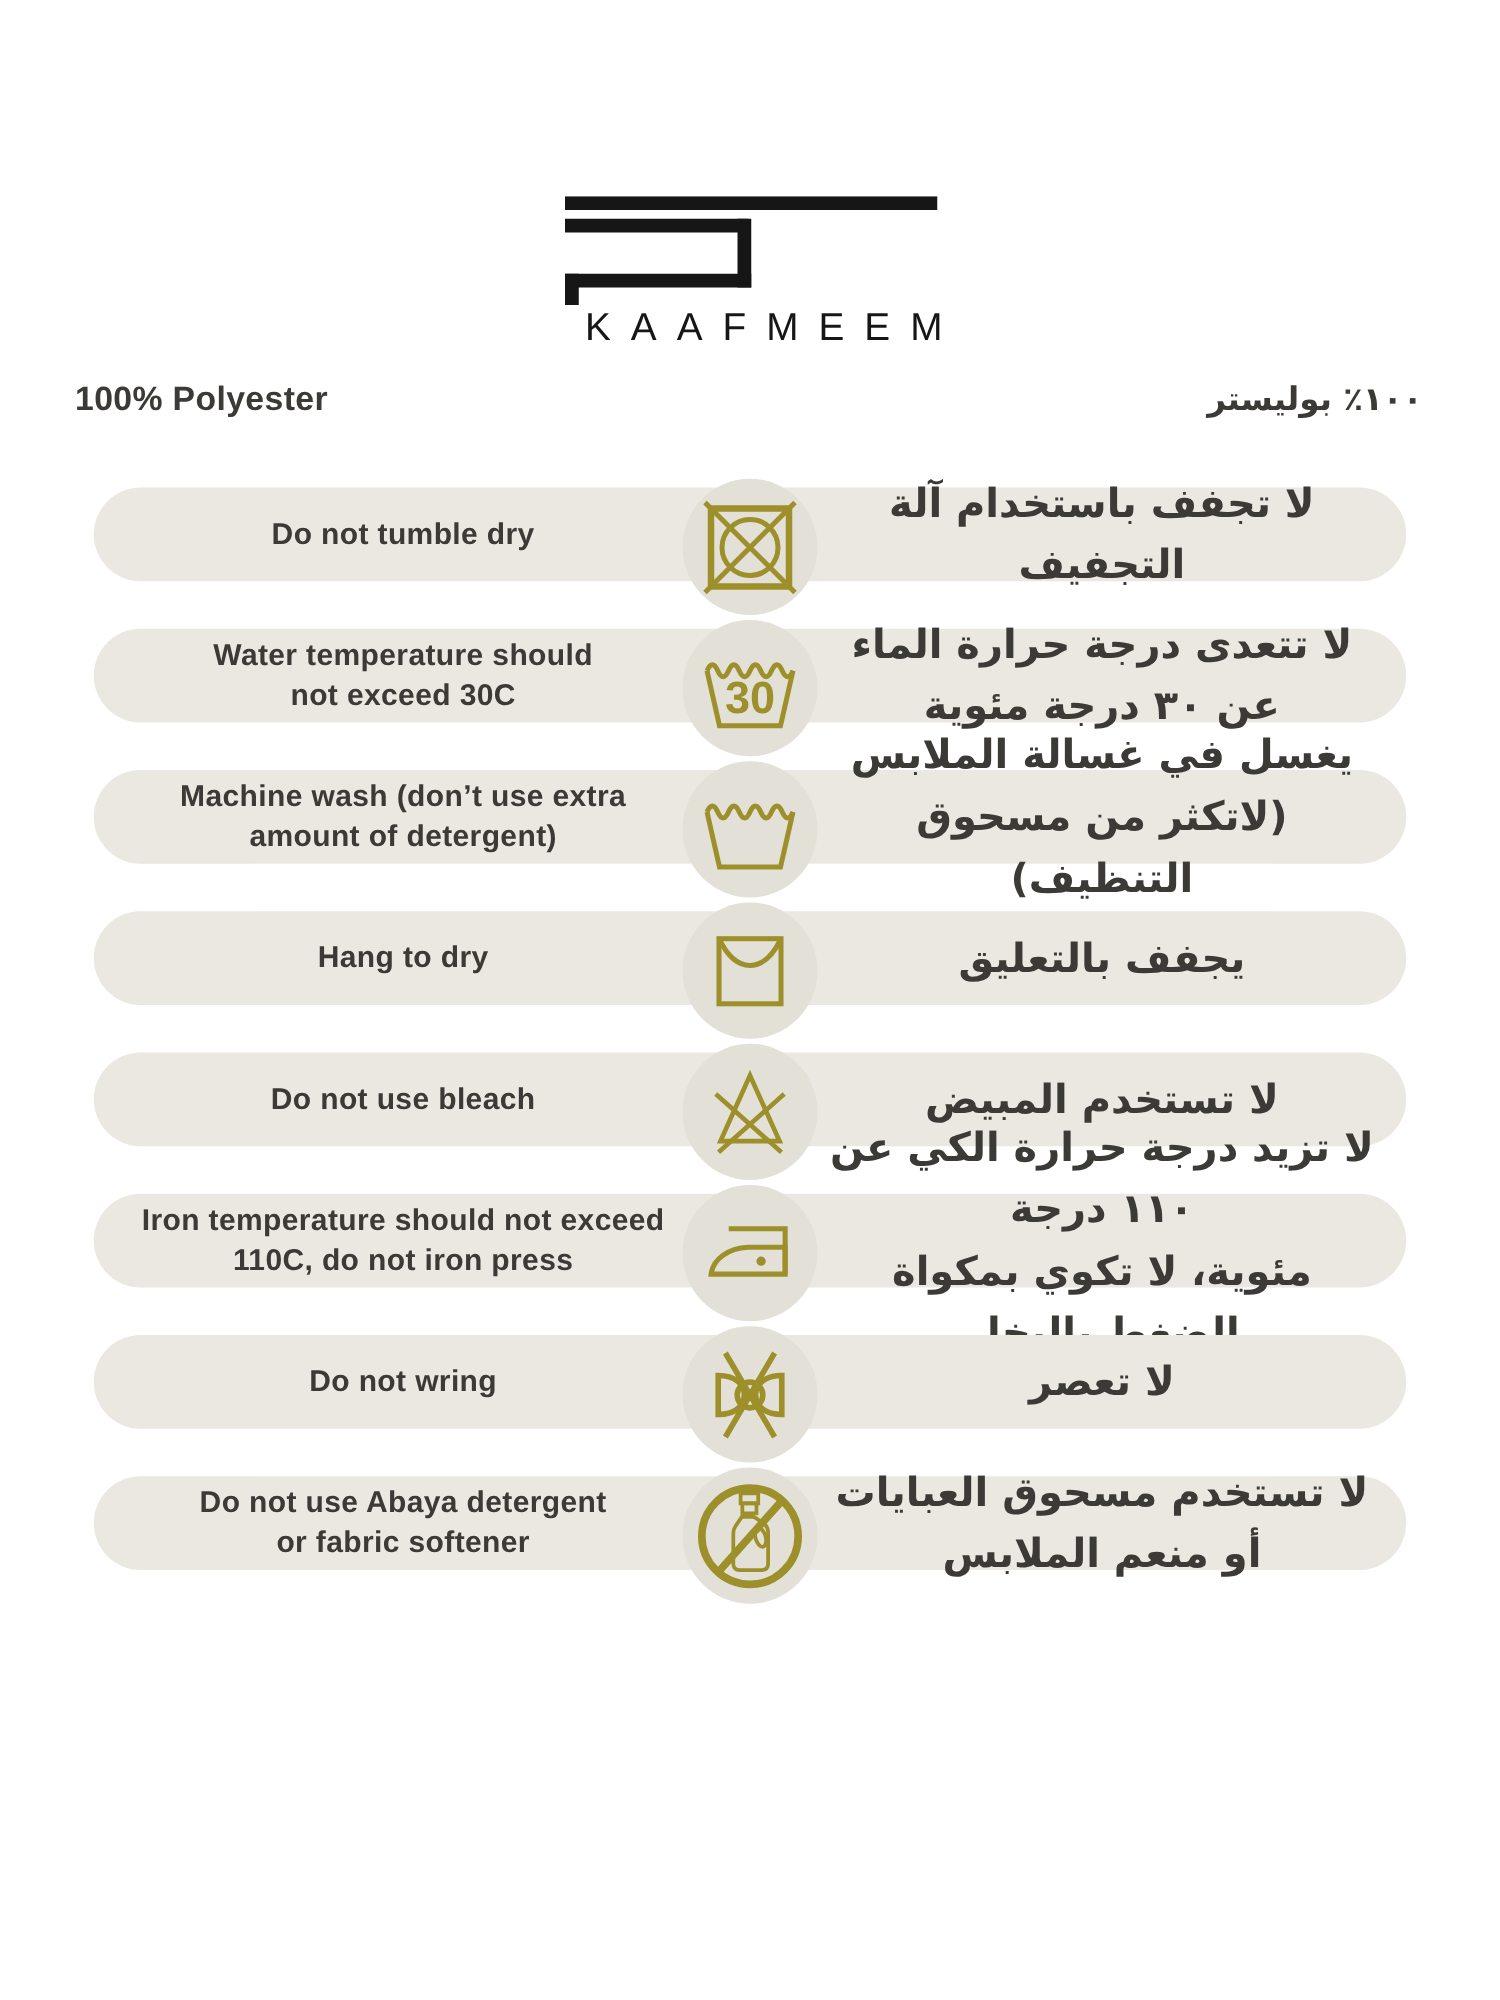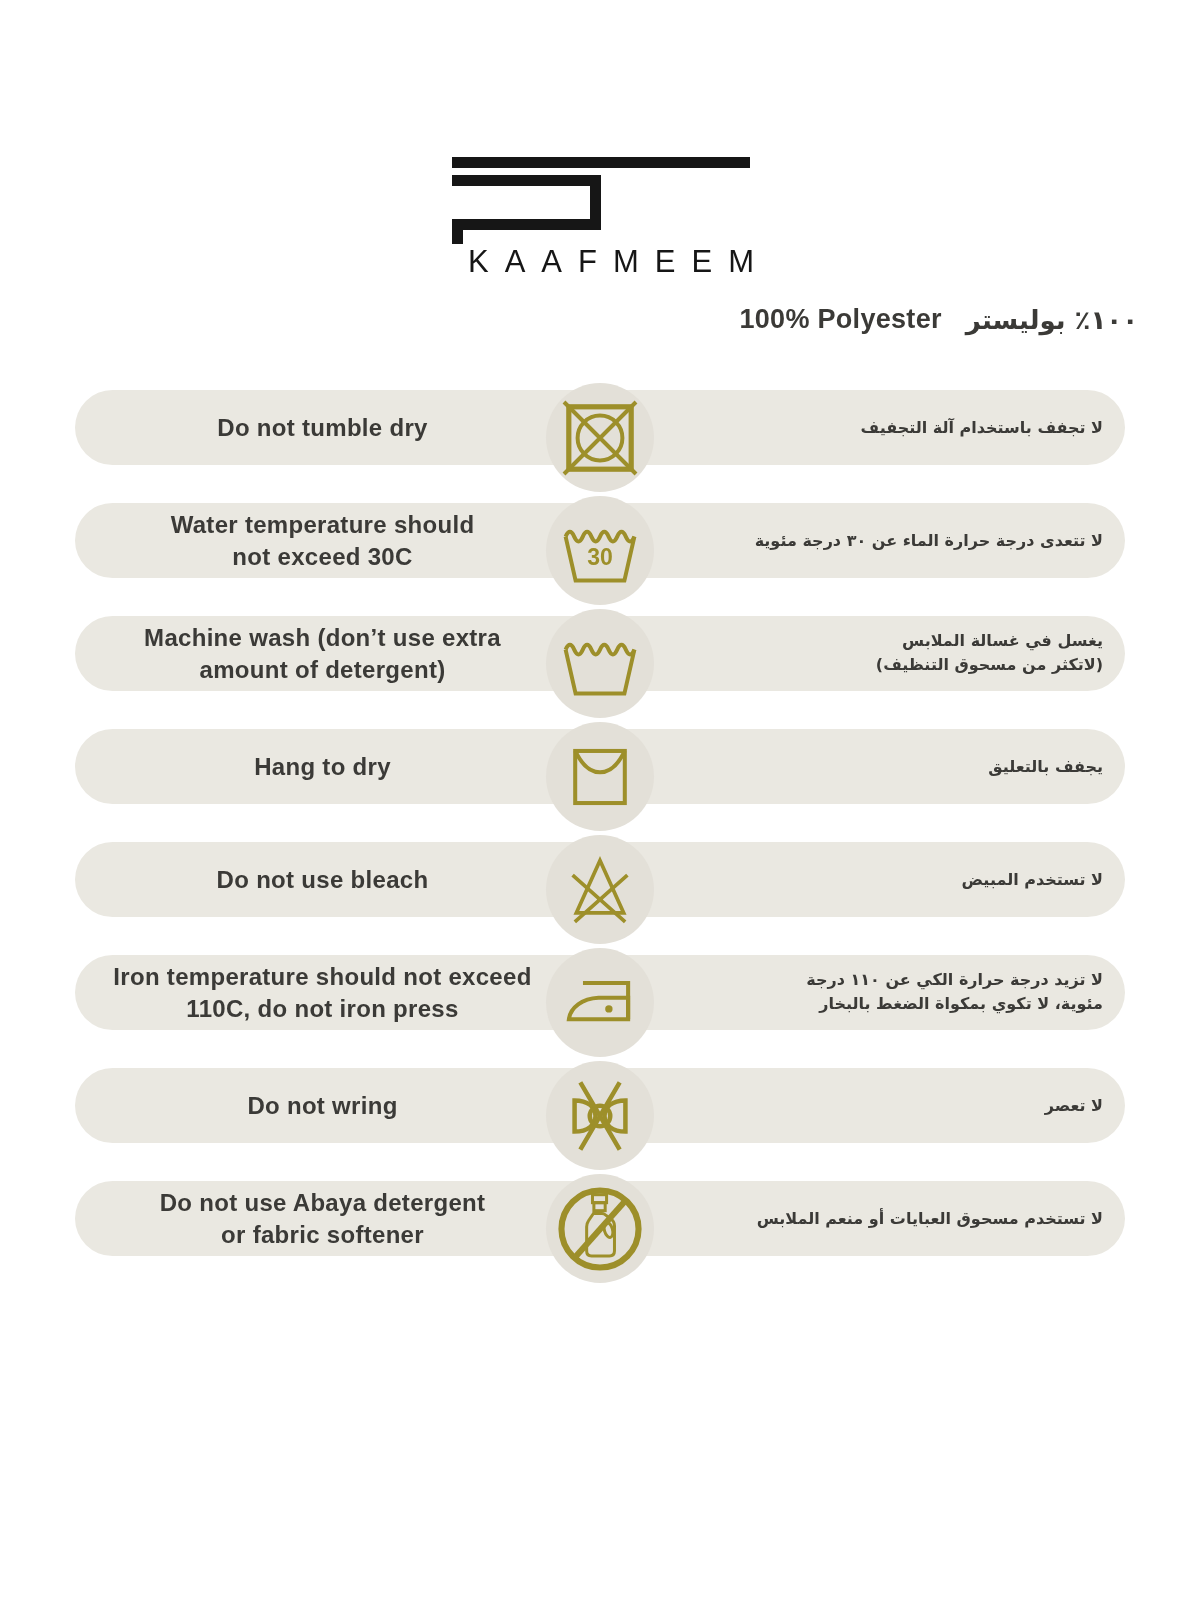--- a/index.html
+++ b/index.html
@@ -8,37 +8,37 @@
   }
   html,body{margin:0;padding:0;background:#fff;}
   .page{position:relative;width:1200px;height:1600px;background:var(--page-bg);overflow:hidden;
         font-family:"Liberation Sans",sans-serif;}
   
   .logo{position:absolute;top:157px;left:452px;width:298px;text-align:center;}
   .logo svg{display:block;color:var(--logo);}
   .logo-text{font-size:31px;font-weight:400;letter-spacing:16px;padding-left:16px;
              color:var(--logo);white-space:nowrap;font-family:"Liberation Sans",sans-serif;}
   
-  .meta{position:absolute;top:304px;left:60px;right:62px;display:flex;justify-content:flex-end;align-items:center;}
+  .meta{position:absolute;top:304px;left:60px;right:62px;display:flex;justify-content:space-between;align-items:center;}
   .meta-en{font-size:27px;font-weight:700;color:var(--text);letter-spacing:.3px;}
   .meta-ar{font-size:26px;font-weight:700;color:var(--text);direction:rtl;font-family:"DejaVu Sans",sans-serif;margin-left:24px;}
   
   .rows{position:absolute;top:390px;left:75px;width:1050px;}
   .row{position:relative;height:75px;margin-bottom:38px;background:var(--pill-bg);border-radius:48px;}
   .row .en{position:absolute;left:25px;width:445px;top:50%;transform:translateY(-50%);
            text-align:center;font-size:24px;font-weight:700;color:var(--text);
            line-height:1.34;white-space:pre-line;letter-spacing:.3px;}
   .row .ar{position:absolute;left:585px;right:22px;top:50%;transform:translateY(-50%);
-           text-align:right;direction:rtl;font-size:16px;font-weight:700;color:var(--text);
+           text-align:center;direction:rtl;font-size:32px;font-weight:700;color:var(--text);
            line-height:1.55;white-space:pre-line;font-family:"DejaVu Sans",sans-serif;}
   .iconwrap{position:absolute;left:471px;top:-7px;width:108px;height:109px;border-radius:50%;
             background:var(--circle-bg);display:flex;align-items:center;justify-content:center;}
   .iconwrap svg{display:block;color:var(--icon);}
   .icon-label{position:absolute;left:0;right:0;top:0;bottom:0;display:flex;align-items:center;
-              justify-content:center;padding-top:14px;font-size:23px;font-weight:700;
+              justify-content:center;padding-top:14px;font-size:36px;font-weight:700;
               color:var(--icon);pointer-events:none;}
   .svg-tumble{width:80px;height:80px}
   .svg-tub{width:80px;height:72px}
   .svg-hang{width:62px;height:64px}
   .svg-bleach{width:74px;height:80px}
   .svg-iron{width:80px;height:74px}
   .svg-wring{width:94px;height:82px}
   .svg-bottle{width:94px;height:94px}
 </style>
 </head>

